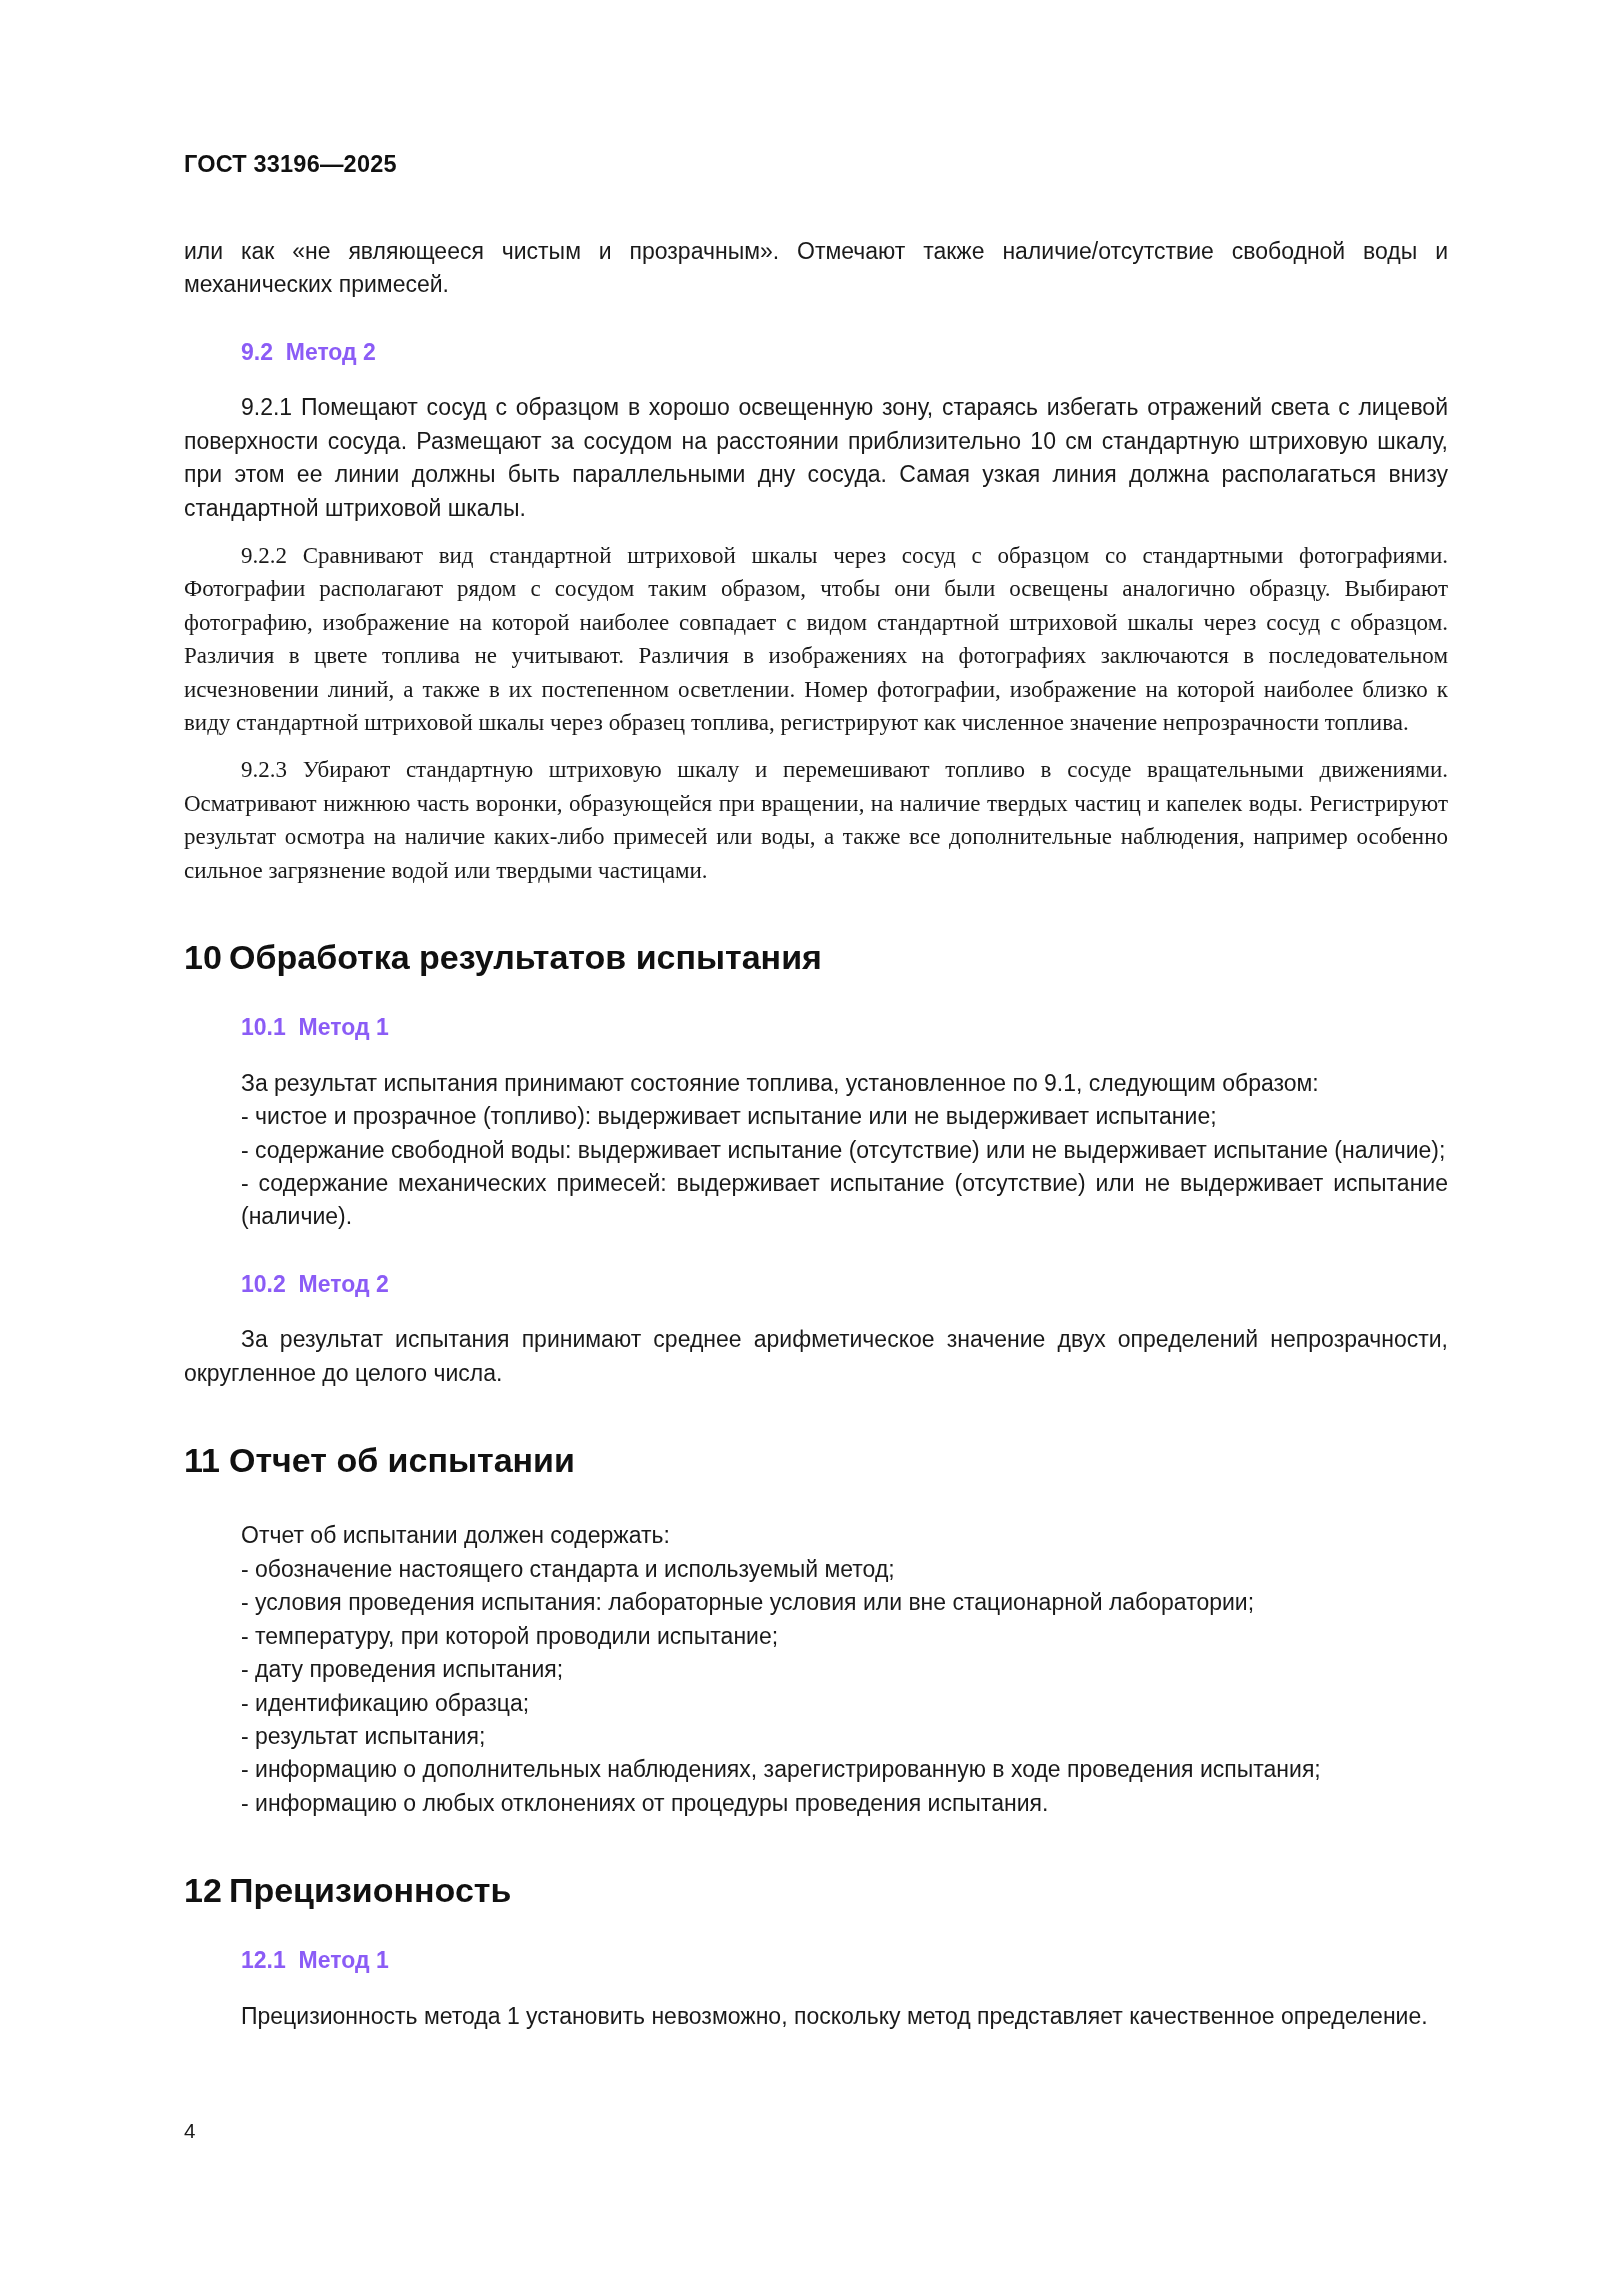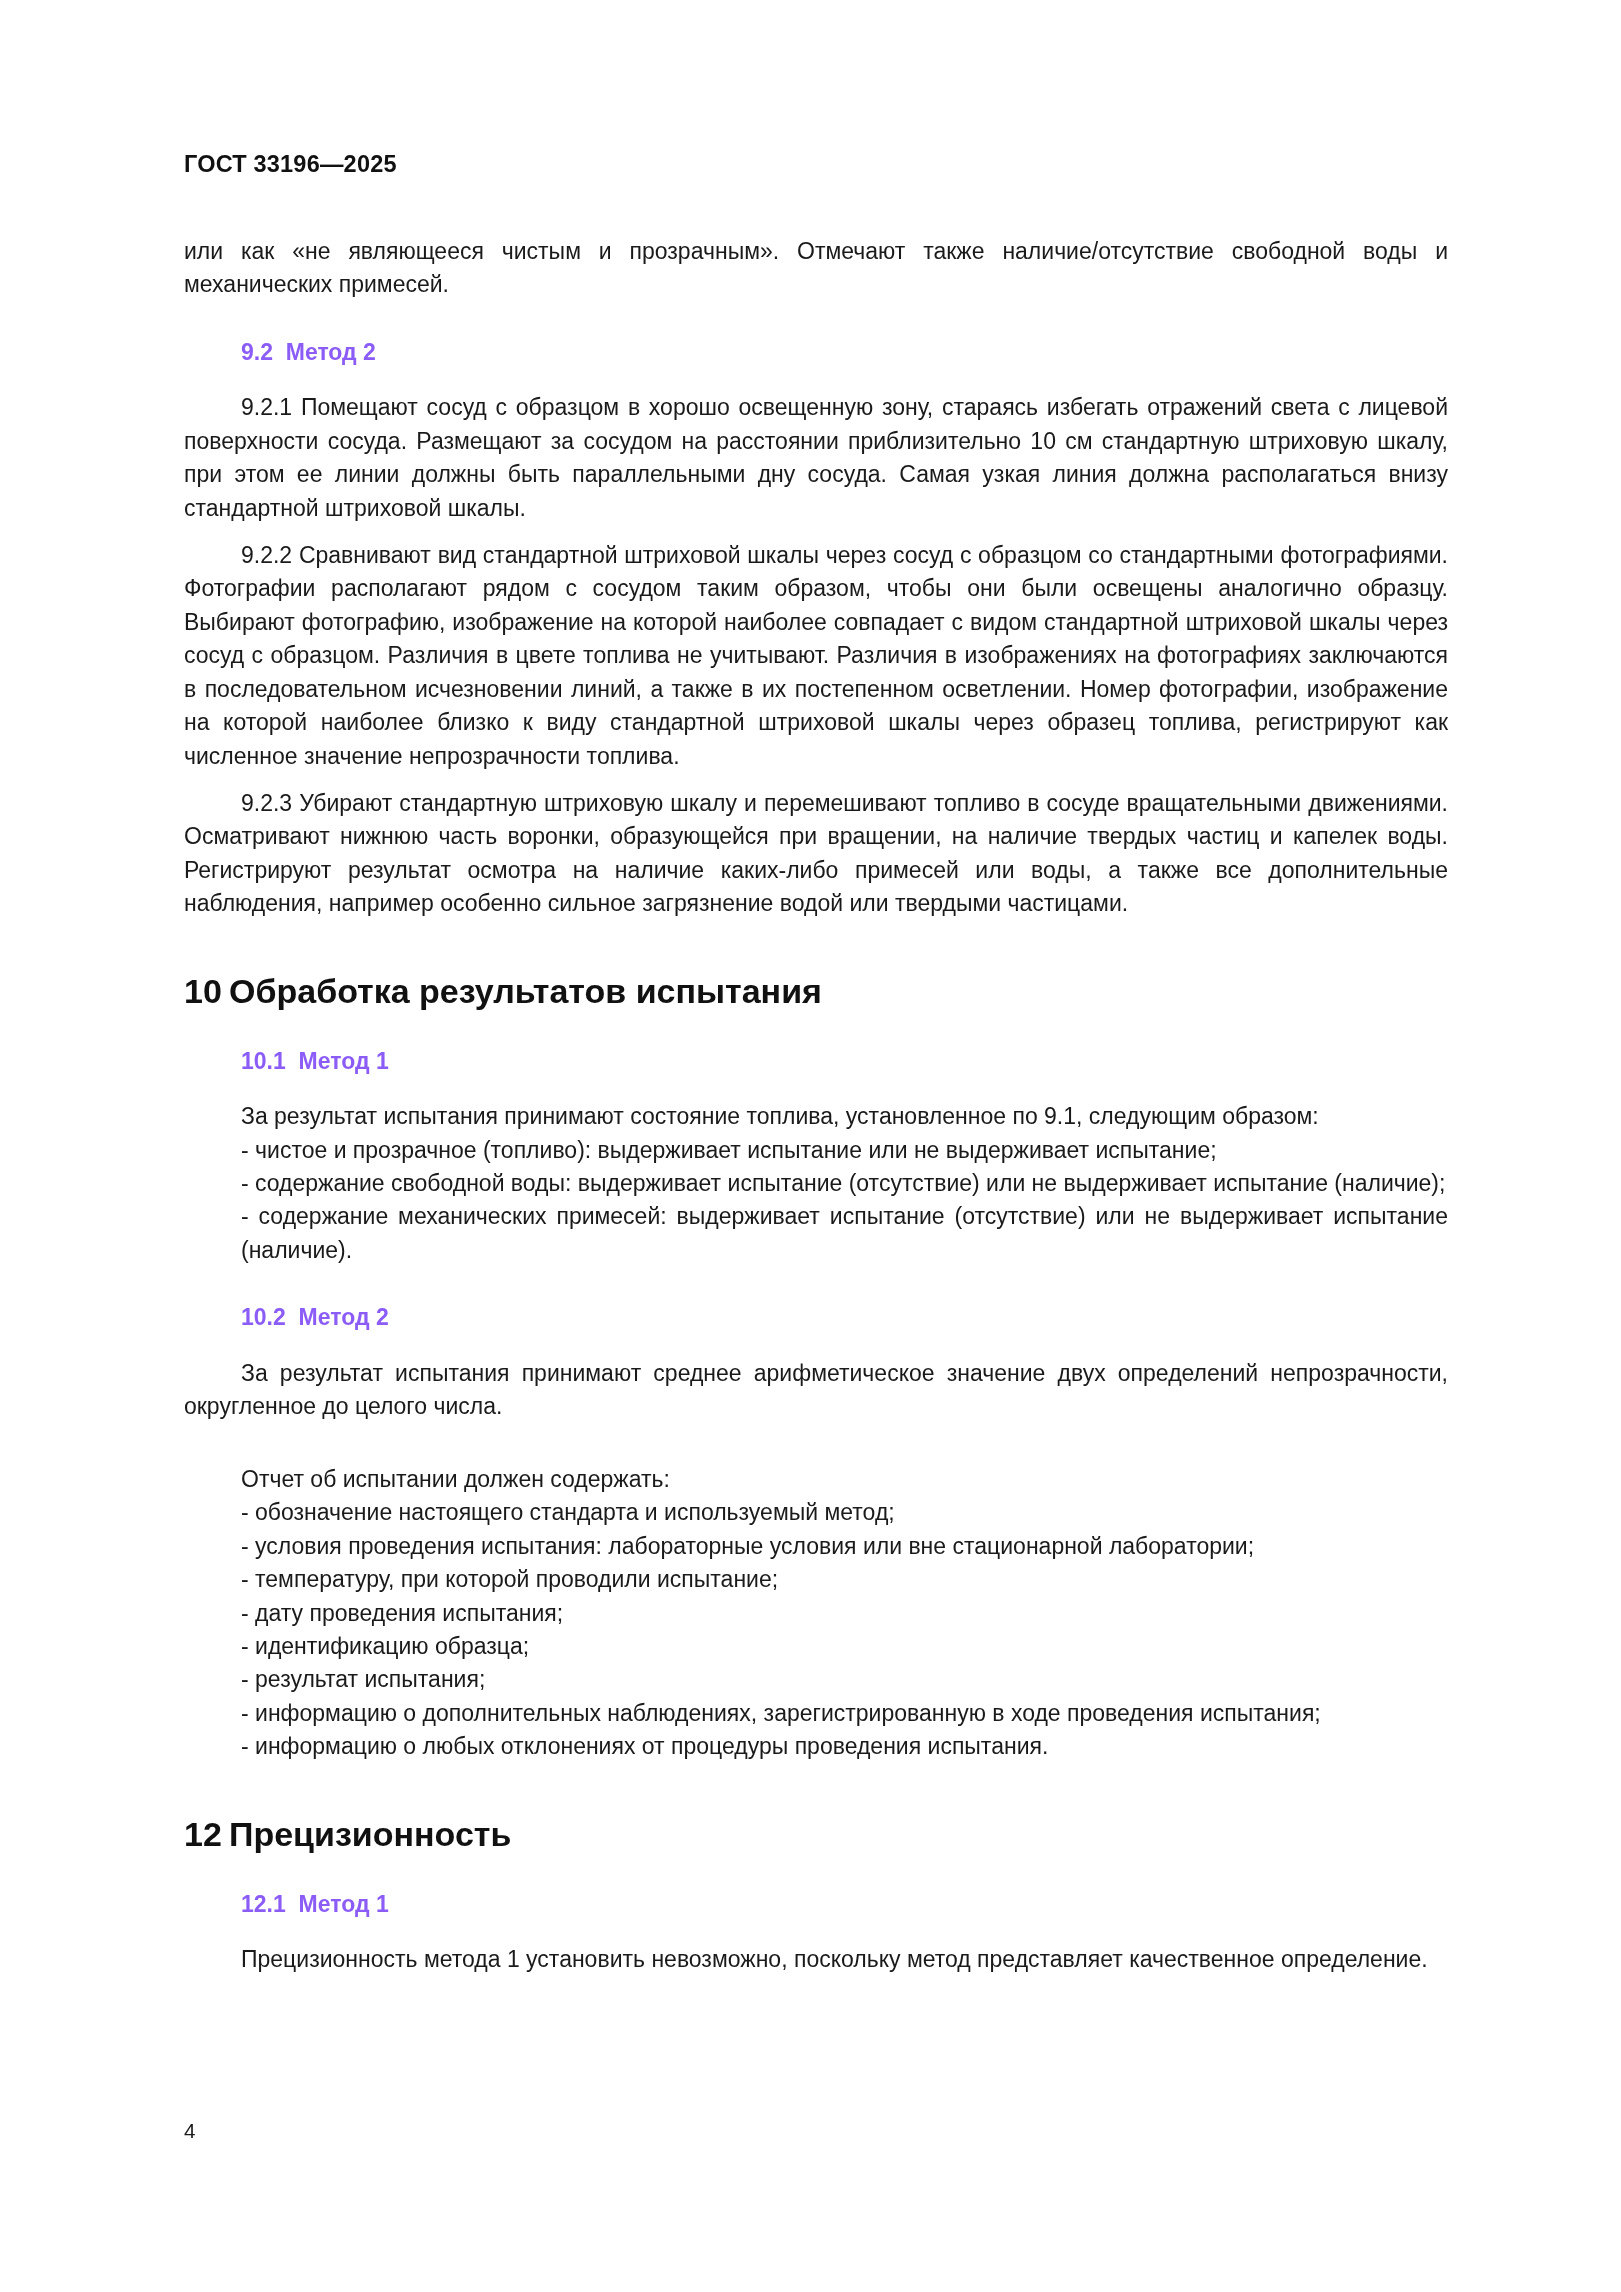--- a/index.html
+++ b/index.html
@@ -37,21 +37,21 @@
     text-align: justify;
     text-justify: inter-word;
     color: #1a1a1a;
   }
   p.ind {
     text-indent: 57px;
   }
   p.noind {
     text-indent: 0;
   }
-  .gap-s { margin-top: 13.7px; }
+  .gap-s { margin-top: 13.7px; font-family: Liberation Serif, serif; }
   .gap-m { margin-top: 25.5px; }
   .gap-l { margin-top: 39px; }
 
   h2.section {
     font-size: 34px;
     font-weight: bold;
     margin: 0;
     padding: 0;
     color: #111;
     text-indent: 0;
@@ -125,20 +125,25 @@
     </div>
 
     <div class="sub-wrap">
       <h3 class="sub">
         <span>10.2</span>&nbsp;&nbsp;<span>Метод 2</span>
       </h3>
     </div>
 
     <p class="ind gap-m">За результат испытания принимают среднее арифметическое значение двух определений непрозрачности, округленное до целого числа.</p>
 
+    <div class="section-wrap">
+      <h2 class="section">
+        <span class="num">11</span><span>Отчет об испытании</span>
+      </h2>
+    </div>
 
     <p class="ind gap-l">Отчет об испытании должен содержать:</p>
     <div class="list">
       <p>- обозначение настоящего стандарта и используемый метод;</p>
       <p>- условия проведения испытания: лабораторные условия или вне стационарной лаборатории;</p>
       <p>- температуру, при которой проводили испытание;</p>
       <p>- дату проведения испытания;</p>
       <p>- идентификацию образца;</p>
       <p>- результат испытания;</p>
       <p>- информацию о дополнительных наблюдениях, зарегистрированную в ходе проведения испытания;</p>

